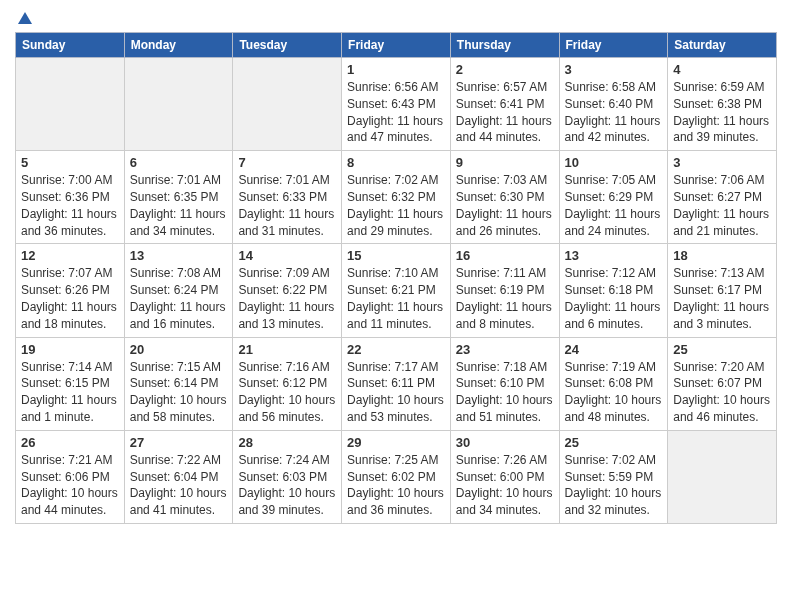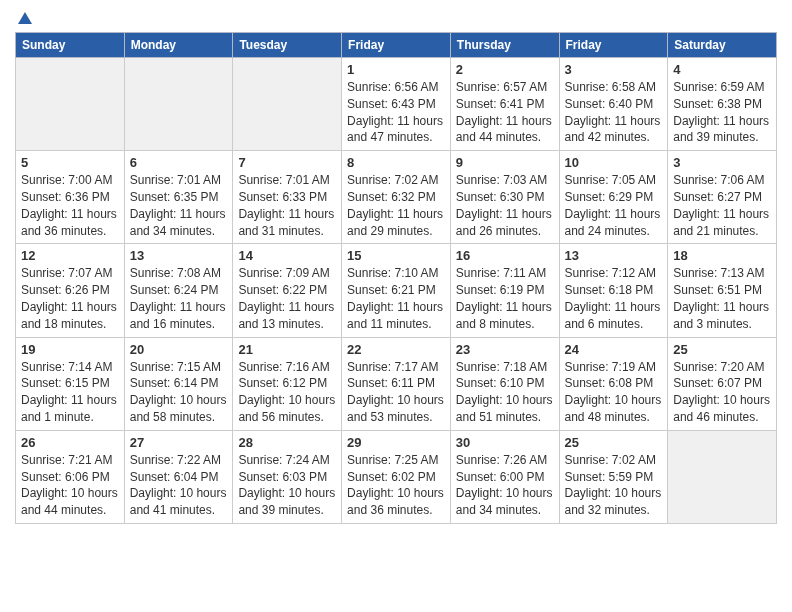--- a/index.html
+++ b/index.html
@@ -156,21 +156,21 @@
           </td>
           <td>
             <span class="day-number">13</span>
             <div class="day-info">Sunrise: 7:12 AM
 Sunset: 6:18 PM
 Daylight: 11 hours and 6 minutes.</div>
           </td>
           <td>
             <span class="day-number">18</span>
             <div class="day-info">Sunrise: 7:13 AM
-Sunset: 6:51 PM
+Sunset: 6:17 PM
 Daylight: 11 hours and 3 minutes.</div>
           </td>
         </tr>
         <tr>
           <td>
             <span class="day-number">19</span>
             <div class="day-info">Sunrise: 7:14 AM
 Sunset: 6:15 PM
 Daylight: 11 hours and 1 minute.</div>
           </td>

